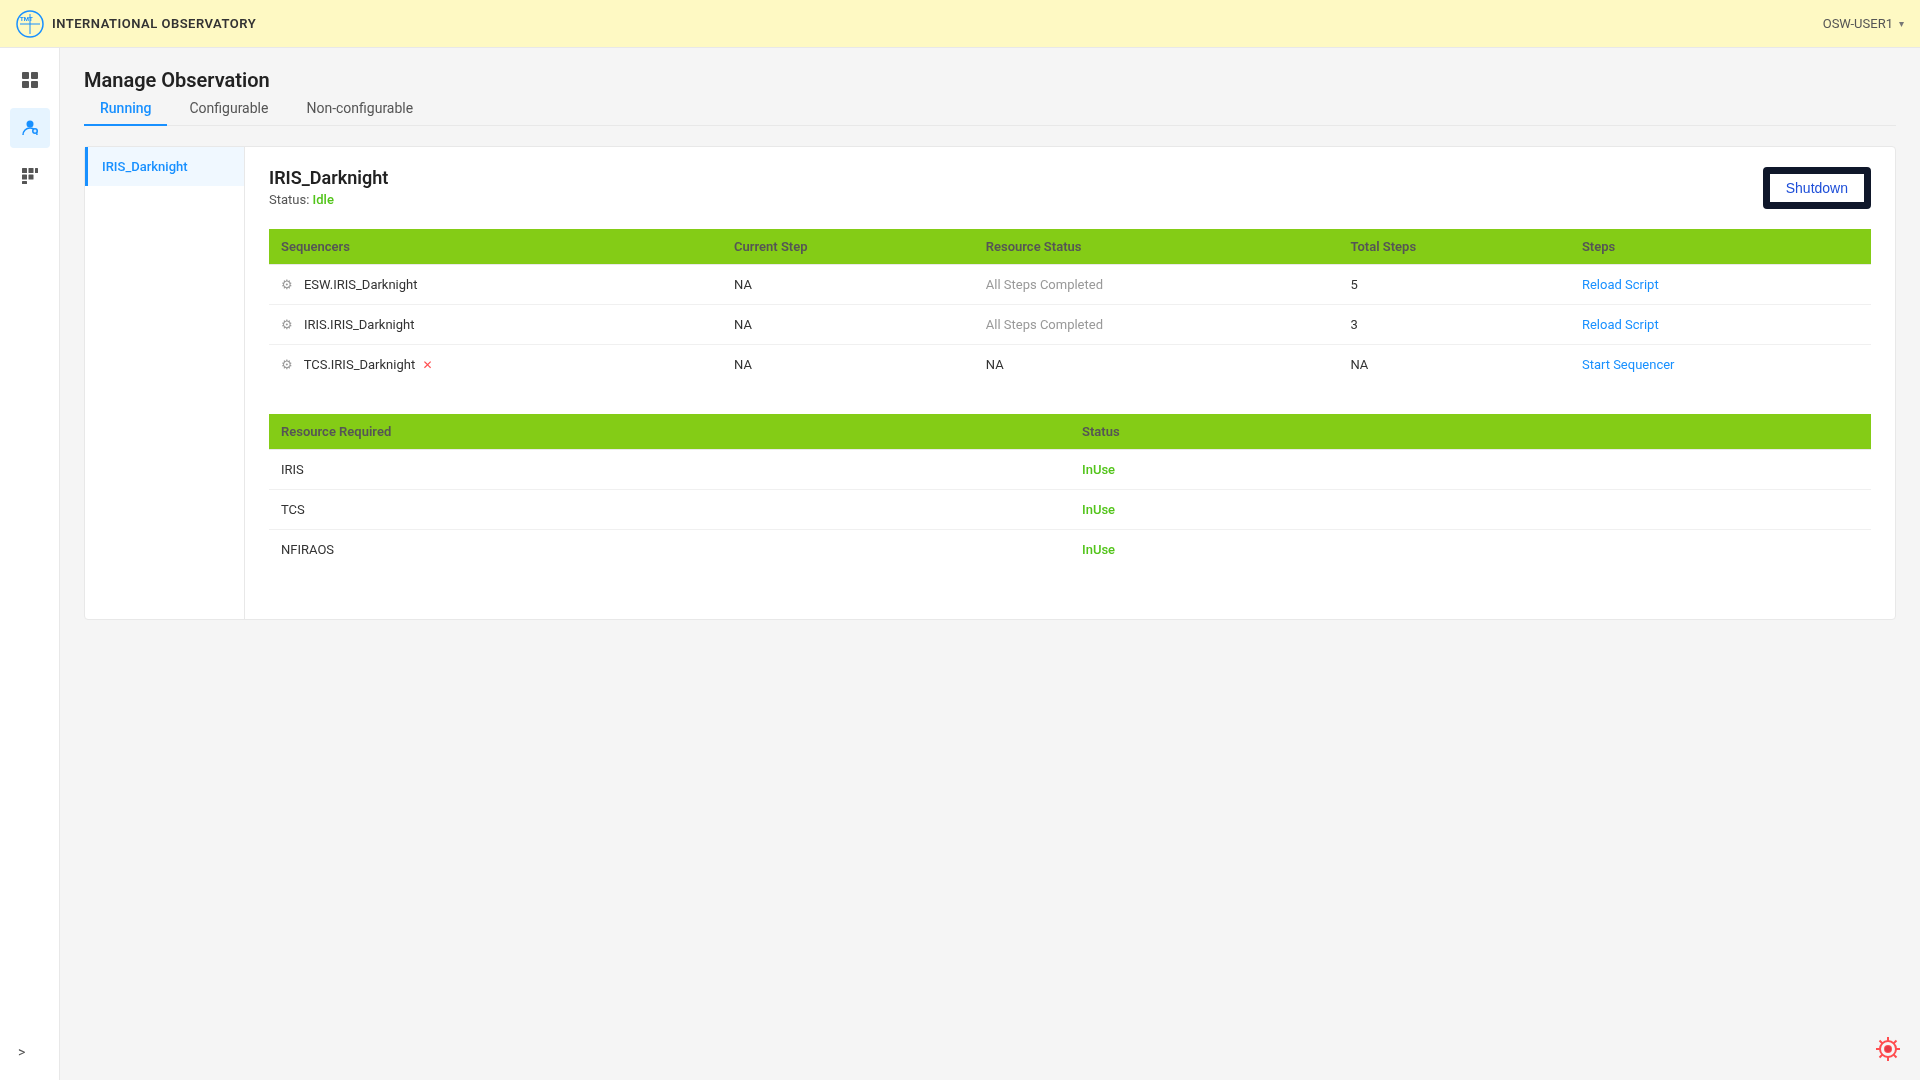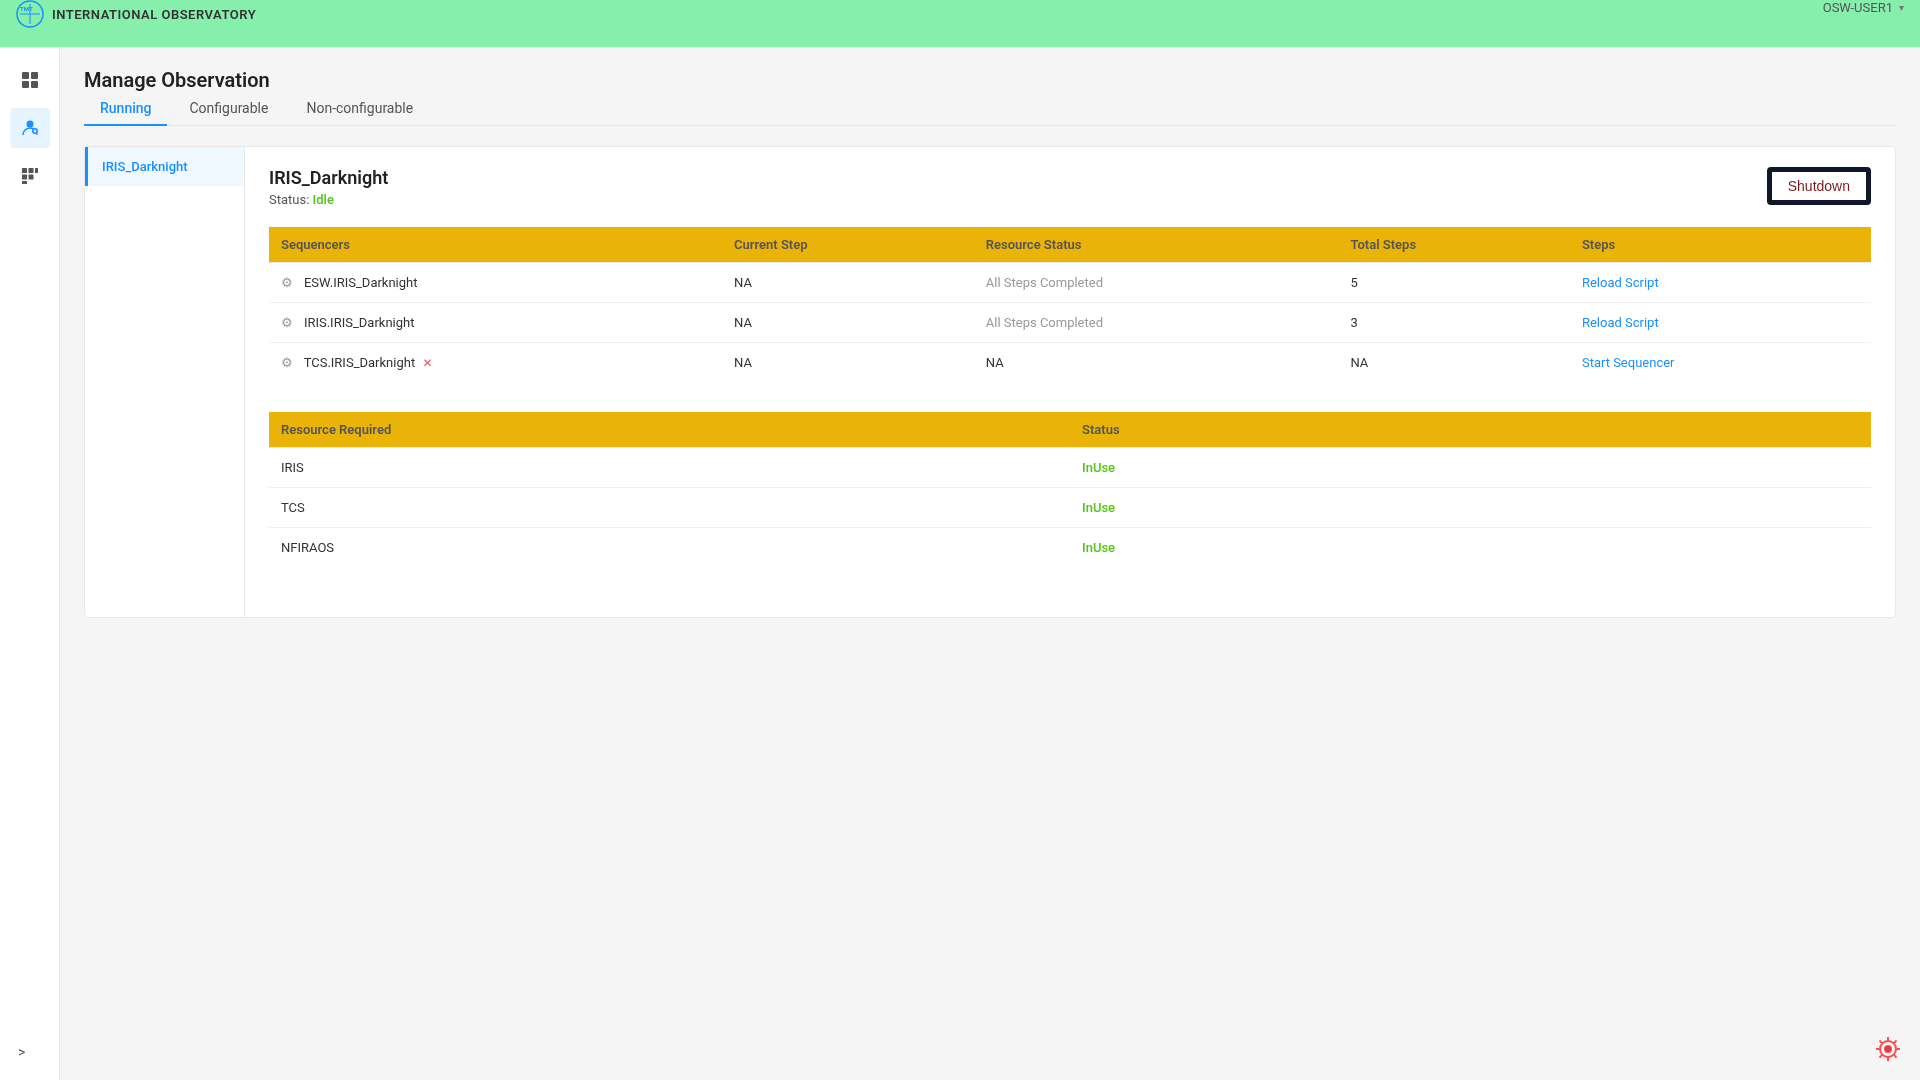--- a/index.html
+++ b/index.html
@@ -1,21 +1,21 @@
 <!DOCTYPE html>
 <html><head>
   <meta charset="utf-8">
   <style>
     * { box-sizing: border-box; margin: 0; padding: 0; }
     body { font-family: -apple-system, BlinkMacSystemFont, 'Segoe UI', Roboto, sans-serif; font-size: 14px; color: #333; background: #f5f5f5; height: 1080px; width: 1920px; overflow: hidden; }
 
     
     .header {
-      display: flex; align-items: flex-start; justify-content: space-between;
-      background: #86efac; height: 48px; padding: 0 16px;
+      display: flex; align-items: center; justify-content: space-between;
+      background: #fef9c3; height: 48px; padding: 0 16px;
       border-bottom: 1px solid #e8e8e8; position: fixed; top: 0; left: 0; right: 0; z-index: 100;
     }
     .header-left { display: flex; align-items: center; gap: 8px; }
     .logo-icon { width: 28px; height: 28px; }
     .header-title { font-size: 13px; font-weight: 600; color: #333; letter-spacing: 0.5px; }
     .header-right { display: flex; align-items: center; gap: 6px; font-size: 13px; color: #555; cursor: pointer; }
     .chevron-down { font-size: 10px; color: #777; }
 
     
     .sidebar {
@@ -61,29 +61,29 @@
     .obs-list-item.active { background: #f0f8ff; border-left: 3px solid #1890ff; color: #1890ff; font-weight: 500; }
 
     
     .panel-main { flex: 1; padding: 20px 24px; }
     .obs-header { display: flex; justify-content: space-between; align-items: flex-start; margin-bottom: 20px; }
     .obs-title { font-size: 18px; font-weight: 600; color: #222; }
     .obs-status { font-size: 13px; color: #555; margin-top: 4px; }
     .status-value { color: #52c41a; font-weight: 500; }
 
     .shutdown-btn {
-      border: 5px solid #0f172a; color: #7f1d1d; background: #fff;
+      border: 7px solid #0f172a; color: #1d4ed8; background: #fff;
       padding: 6px 16px; border-radius: 4px; cursor: pointer; font-size: 14px;
     }
 
     
     .data-table { width: 100%; border-collapse: collapse; margin-bottom: 30px; }
     .data-table th {
       text-align: left; padding: 10px 12px; font-weight: 600; font-size: 13px; color: #555;
-      border-bottom: 1px solid #e8e8e8; background: #eab308;
+      border-bottom: 1px solid #e8e8e8; background: #84cc16;
     }
     .data-table td {
       padding: 12px 12px; font-size: 13px; color: #333;
       border-bottom: 1px solid #f0f0f0;
     }
     .data-table tr:last-child td { border-bottom: none; }
 
     .gear-icon { display: inline-block; margin-right: 8px; color: #999; }
     .action-link { color: #1890ff; cursor: pointer; text-decoration: none; }
     .error-x { color: #ff4d4f; margin-left: 4px; font-size: 12px; }

